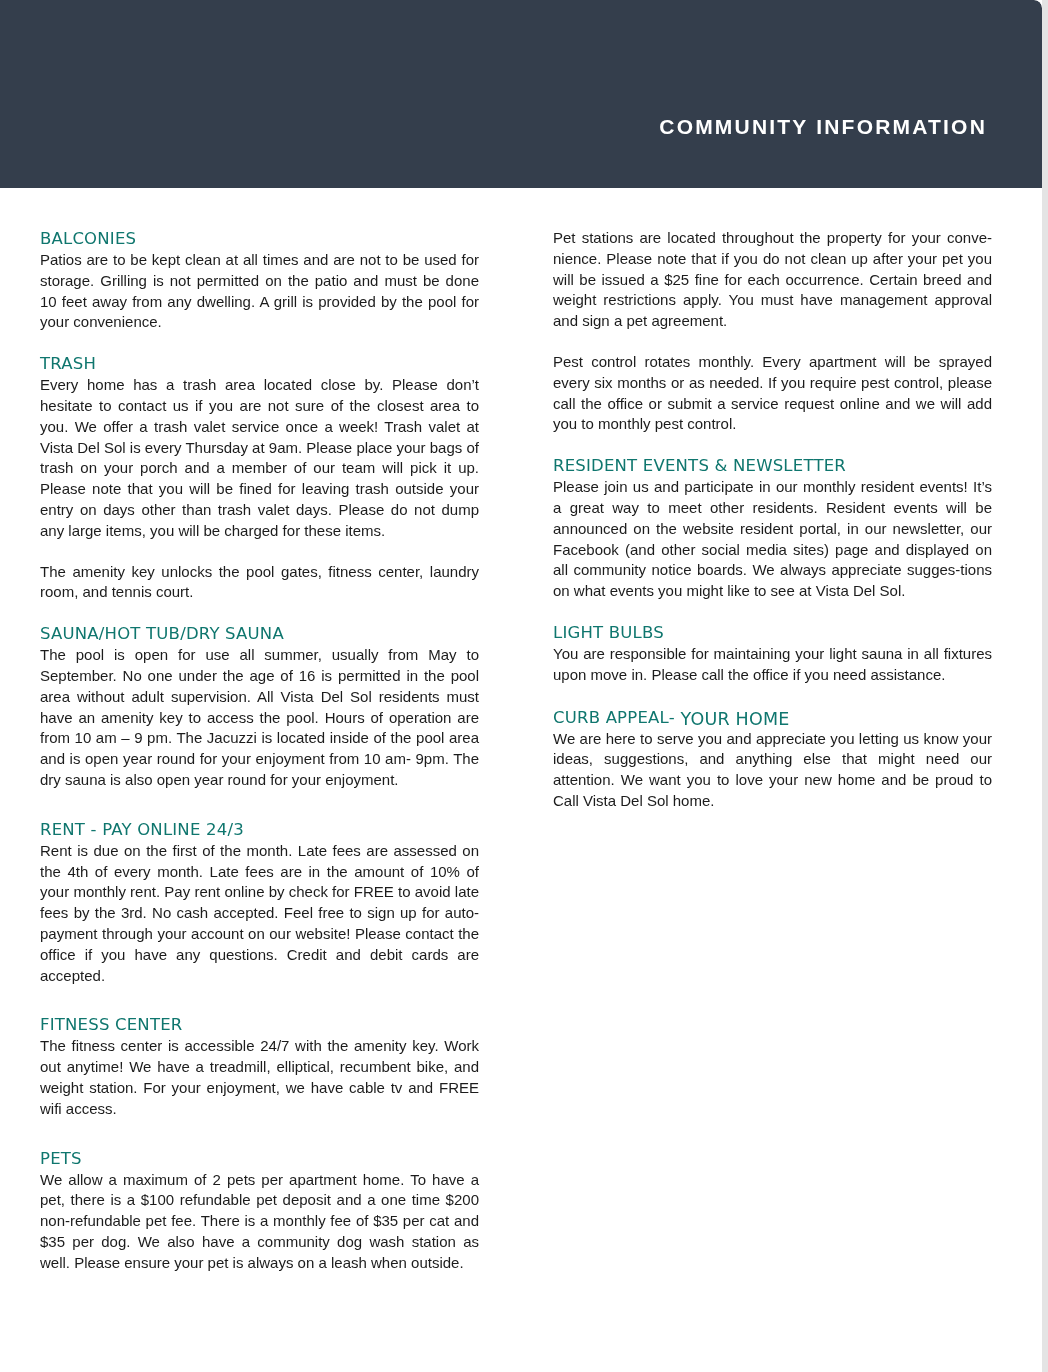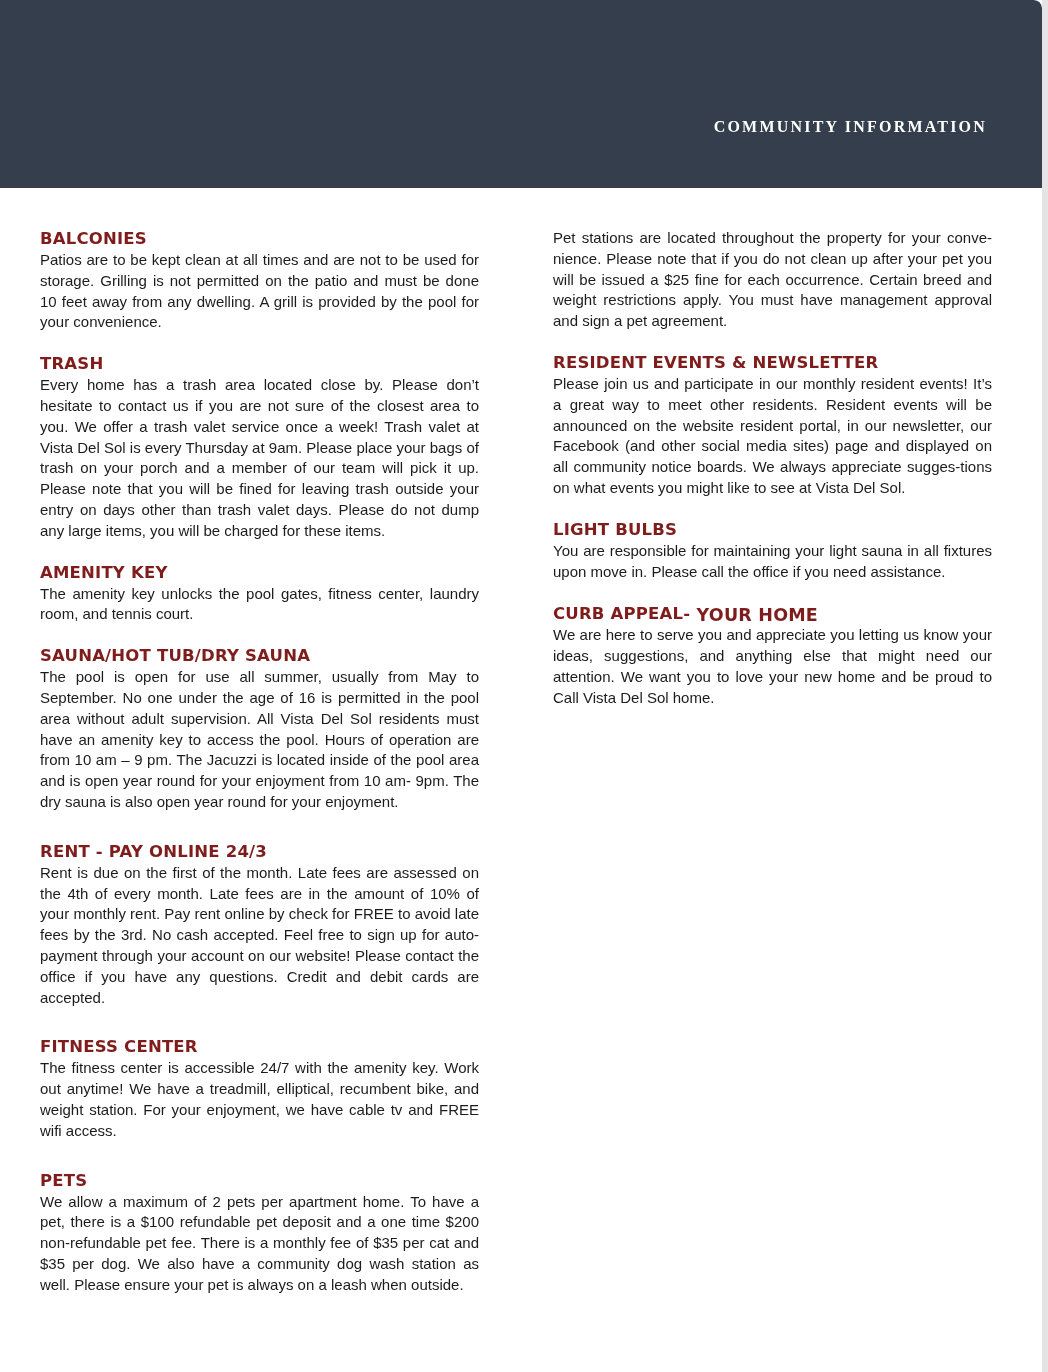--- a/index.html
+++ b/index.html
@@ -40,42 +40,42 @@
       width: 1042px;
       height: 188px;
       background: #343e4c;
       border-top-right-radius: 8px;
     }
     .header-title {
       position: absolute;
       right: 55px;
       top: 113px;
       color: #ffffff;
-      font-family: Liberation Serif, serif;
+      font-family: Liberation Sans, sans-serif;
       font-weight: bold;
-      font-size: 16px;
+      font-size: 21px;
       letter-spacing: 2.2px;
       line-height: 28px;
       white-space: nowrap;
     }
     .column {
       position: absolute;
       top: 228px;
       width: 439px;
     }
     .col-left { left: 40px; }
     .col-right { left: 553px; }
     .section {
       margin-bottom: 20px;
     }
     .section h2 {
       margin: 0;
-      color: #7f1d1d;
+      color: #0f766e;
       font-family: "DejaVu Sans", sans-serif;
-      font-weight: bold;
+      font-weight: normal;
       font-size: 16.5px;
       line-height: 22px;
       letter-spacing: 0.2px;
       white-space: nowrap;
     }
     .section p {
       margin: 0;
       color: #1c1c1c;
       font-size: 15px;
       line-height: 20.8px;
@@ -113,21 +113,20 @@
       <h2>BALCONIES</h2>
       <p>Patios are to be kept clean at all times and are not to be used for storage. Grilling is not permitted on the patio and must be done 10 feet away from any dwelling. A grill is provided by the pool for your convenience.</p>
     </div>
 
     <div class="section">
       <h2>TRASH</h2>
       <p>Every home has a trash area located close by. Please don’t hesitate to contact us if you are not sure of the closest area to you. We offer a trash valet service once a week! Trash valet at Vista Del Sol  is every Thursday at 9am. Please place your bags of trash on your porch and a member of our team will pick it up. Please note that you will be fined for leaving trash outside your entry on days other than trash valet days. Please do not dump any large items, you will be charged for these items.</p>
     </div>
 
     <div class="section">
-      <h2>AMENITY KEY</h2>
       <p>The amenity key unlocks the pool gates, fitness center, laundry room, and tennis court.</p>
     </div>
 
     <div class="section gap-extra">
       <h2>SAUNA/HOT TUB/DRY SAUNA</h2>
       <p>The pool is open for use all summer, usually from May to September. No one under the age of 16 is permitted in the pool area without adult supervision. All Vista Del Sol residents must have an amenity key to access the pool. Hours of operation are from 10 am – 9 pm. The Jacuzzi is located inside of the pool area and is open year round for your enjoyment from 10 am- 9pm. The dry sauna is also open year round for your enjoyment.</p>
     </div>
 
     <div class="section gap-extra">
       <h2>RENT - PAY ONLINE 24/3</h2>
@@ -146,20 +145,21 @@
 
   </div>
 
   <div class="column col-right">
 
     <div class="section lead">
       <p>Pet stations are located throughout the property for your conve-nience. Please note that if you do not clean up after your pet you will be issued a $25 fine for each occurrence. Certain breed and weight restrictions apply. You must have management approval and sign a pet agreement.</p>
     </div>
 
     <div class="section">
+      <p>Pest control rotates monthly. Every apartment will be sprayed every six months or as needed. If you require pest control, please call the office or submit a service request online and we will add you to monthly pest control.</p>
     </div>
 
     <div class="section">
       <h2>RESIDENT EVENTS &amp; NEWSLETTER</h2>
       <p>Please join us and participate in our monthly resident events! It’s a great way to meet other residents. Resident events will be announced on the website resident portal, in our newsletter, our Facebook (and other social media sites) page and displayed on all community notice boards. We always appreciate sugges-tions on what events you might like to see at Vista Del Sol.</p>
     </div>
 
     <div class="section">
       <h2>LIGHT BULBS</h2>
       <p>You are responsible for maintaining your light sauna in all fixtures upon move in. Please call the office if you need assistance.</p>

